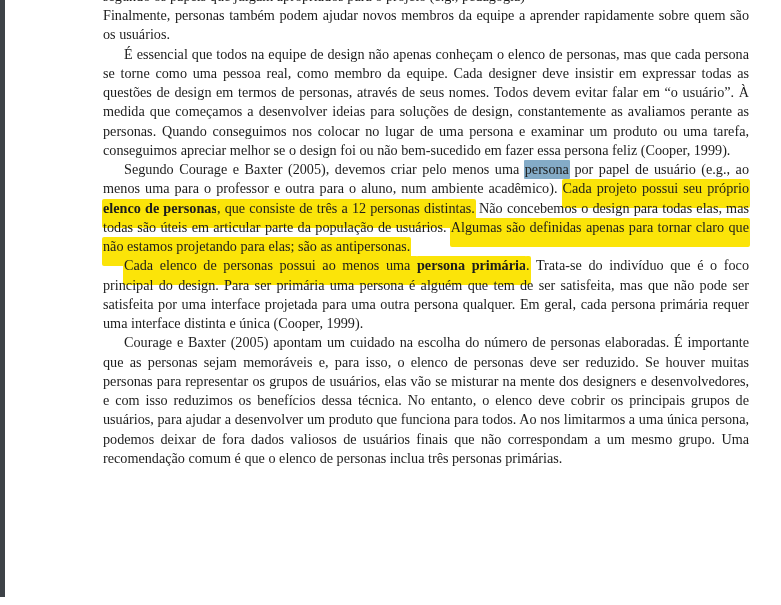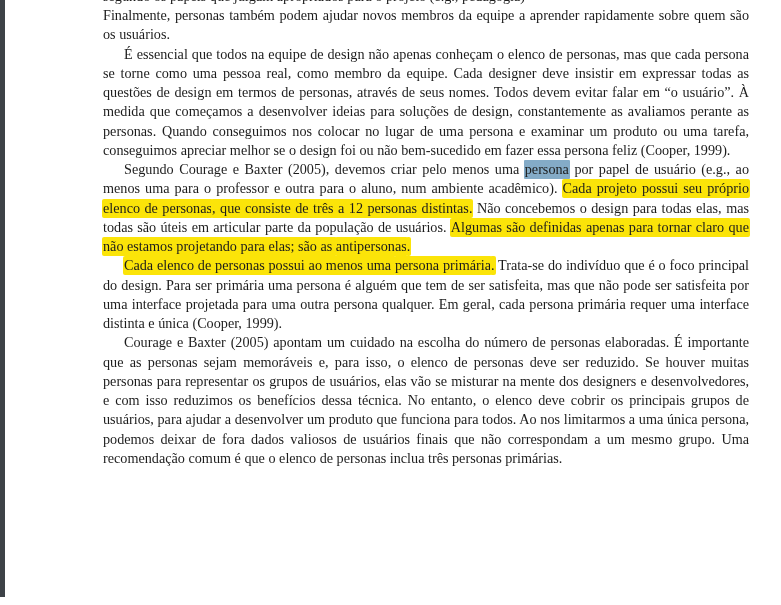--- a/index.html
+++ b/index.html
@@ -57,28 +57,28 @@
     line-height: 19.25px;
     text-align: justify;
   }
   .para {
     margin: 0;
     padding: 0;
   }
   .para.indent {
     text-indent: 21px;
   }
-  .bold   { font-weight: normal; }
+  .bold   { font-weight: bold; }
   .italic { }
   .hl-yellow {
     background: var(--hl-yellow, #fbe409);
     border-radius: 2px;
     box-decoration-break: clone;
     -webkit-box-decoration-break: clone;
-    padding: 1px 1px 2px;
+    padding: 1px 1px 12px;
     margin: -1px -1px -2px;
   }
   .hl-blue {
     background: var(--hl-blue, #84abc7);
     border-radius: 1px;
     padding: 1px 1px 2px;
     margin: -1px -1px -2px;
   }
 </style>
 </head>

